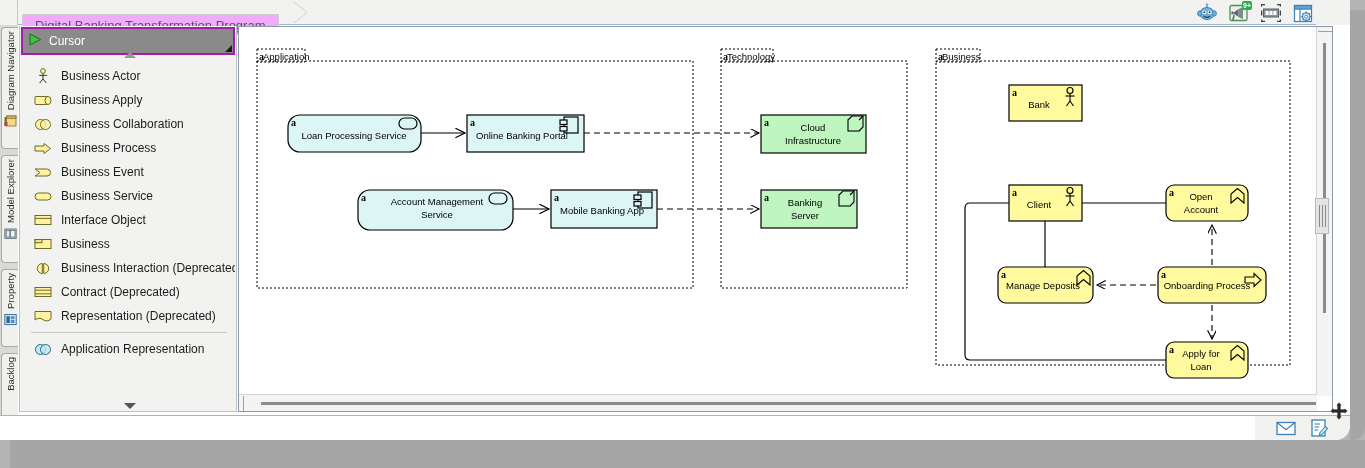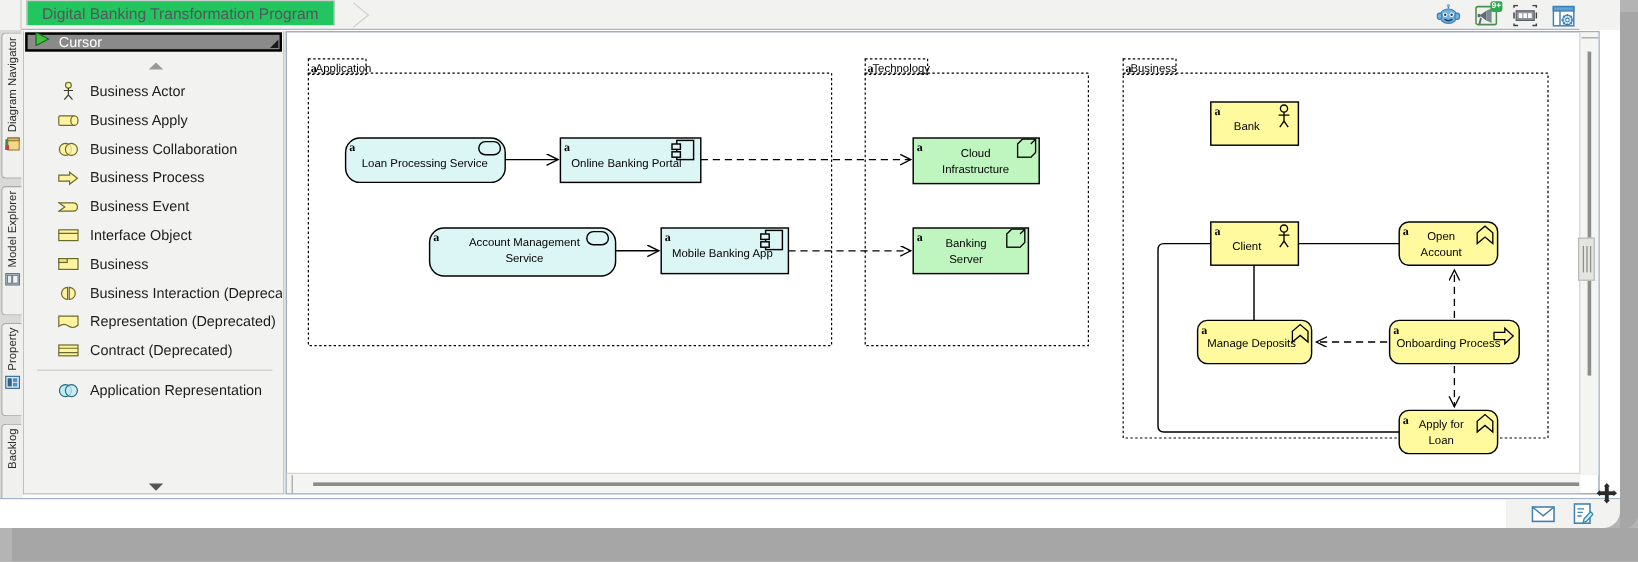--- a/index.html
+++ b/index.html
@@ -35,24 +35,24 @@
     border-bottom: 1px solid #9fb6cd;
   }
   .topbar-left-notch {
     position: absolute; left: 0; top: 0;
     width: 18px; height: 25px;
     background: #f2f2f0;
     border-right: 1px solid #c8c8c8;
   }
   .doc-tab {
     position: absolute;
-    left: 22px; top: 0;
+    left: 22px; top: 14px;
     height: 21px;
     padding: 0 12px 0 12px;
-    background: #22c55e;
+    background: #f0abfc;
     border: 1px solid #cfcfcd;
     border-bottom: none;
     display: flex; align-items: center;
     font-size: 13px;
     color: #54585c;
     white-space: nowrap;
   }
   .doc-tab-arrow {
     position: absolute;
     left: 294px; top: 2px;
@@ -137,23 +137,23 @@
     position: absolute;
     left: 19px; top: 26px;
     width: 218px; height: 386px;
     background: #f2f2f0;
     border: 1px solid #c0c0be;
     border-top: none;
   }
   .palette-cursor {
     position: absolute;
     left: 1px; top: 1px;
-    width: 214px; height: 16px;
+    width: 214px; height: 28px;
     background: #8a8a8a;
-    border: 2px solid #000000;
+    border: 2px solid #a21caf;
     display: flex; align-items: center;
     padding-left: 6px;
     cursor: pointer;
   }
   .palette-cursor .lbl {
     color: #ffffff;
     font-size: 12px;
     margin-left: 7px;
   }
   .cursor-corner {
@@ -184,21 +184,21 @@
     position: absolute;
     left: 1px; top: 38px;
     width: 214px;
     height: 346px;
     overflow: hidden;
   }
   .pal-item {
     height: 24px;
     display: flex;
     align-items: center;
-    padding-left: 26px;
+    padding-left: 12px;
     font-size: 12px;
     color: #1c1c1c;
     cursor: pointer;
     white-space: nowrap;
   }
   .pal-ico {
     width: 20px; height: 16px;
     margin-right: 8px;
     flex: 0 0 20px;
     display: flex; align-items: center; justify-content: center;
@@ -533,20 +533,28 @@
 
         <div class="pal-item">
           <span class="pal-ico">
             <svg width="18" height="13" viewBox="0 0 18 13">
               <path d="M1 3 L6 6.5 L1 10 L13 10 Q16.5 10 16.5 6.5 Q16.5 3 13 3 Z" fill="#fff3a0" stroke="#6b6b2a" stroke-width="1"></path>
             </svg>
           </span>
           <span>Business Event</span>
         </div>
 
+        <div class="pal-item">
+          <span class="pal-ico">
+            <svg width="18" height="11" viewBox="0 0 18 11">
+              <rect x="1" y="2" width="16" height="7" rx="3.5" fill="#fff3a0" stroke="#6b6b2a" stroke-width="1"></rect>
+            </svg>
+          </span>
+          <span>Business Service</span>
+        </div>
 
 
         <div class="pal-item">
           <span class="pal-ico">
             <svg width="18" height="12" viewBox="0 0 18 12">
               <rect x="1" y="1.5" width="16" height="9" fill="#fff3a0" stroke="#6b6b2a" stroke-width="1"></rect>
               <line x1="1" y1="4.4" x2="17" y2="4.4" stroke="#6b6b2a" stroke-width="1"></line>
             </svg>
           </span>
           <span>Interface Object</span>
@@ -563,40 +571,40 @@
         </div>
 
         <div class="pal-item">
           <span class="pal-ico">
             <svg width="18" height="13" viewBox="0 0 18 13">
               <path d="M8.3 1.5 A5 5 0 0 0 8.3 11.5 Z" fill="#fff3a0" stroke="#6b6b2a" stroke-width="1"></path>
               <path d="M9.7 1.5 A5 5 0 0 1 9.7 11.5 Z" fill="#fff3a0" stroke="#6b6b2a" stroke-width="1"></path>
             </svg>
           </span>
           <span>Business Interaction (Deprecated)</span>
-        </div>
-
-        <div class="pal-item">
-          <span class="pal-ico">
-            <svg width="18" height="13" viewBox="0 0 18 13">
-              <path d="M1 1.5 L17 1.5 L17 9 Q13 12.5 9 9.6 Q5 6.8 1 10 Z" fill="#fff3a0" stroke="#6b6b2a" stroke-width="1"></path>
-            </svg>
-          </span>
-          <span>Representation (Deprecated)</span>
         </div>
 
         <div class="pal-item">
           <span class="pal-ico">
             <svg width="18" height="12" viewBox="0 0 18 12">
               <rect x="1" y="1.5" width="16" height="9" fill="#fff3a0" stroke="#6b6b2a" stroke-width="1"></rect>
               <line x1="1" y1="4.2" x2="17" y2="4.2" stroke="#6b6b2a" stroke-width="1"></line>
               <line x1="1" y1="7.8" x2="17" y2="7.8" stroke="#6b6b2a" stroke-width="1"></line>
             </svg>
           </span>
           <span>Contract (Deprecated)</span>
+        </div>
+
+        <div class="pal-item">
+          <span class="pal-ico">
+            <svg width="18" height="13" viewBox="0 0 18 13">
+              <path d="M1 1.5 L17 1.5 L17 9 Q13 12.5 9 9.6 Q5 6.8 1 10 Z" fill="#fff3a0" stroke="#6b6b2a" stroke-width="1"></path>
+            </svg>
+          </span>
+          <span>Representation (Deprecated)</span>
         </div>
 
         <div class="pal-sep"></div>
 
         <div class="pal-item">
           <span class="pal-ico">
             <svg width="18" height="13" viewBox="0 0 18 13">
               <circle cx="6.5" cy="6.5" r="5" fill="#bfe9f5" stroke="#2a6b7a" stroke-width="1"></circle>
               <circle cx="11.5" cy="6.5" r="5" fill="#bfe9f5" fill-opacity="0.75" stroke="#2a6b7a" stroke-width="1"></circle>
             </svg>

